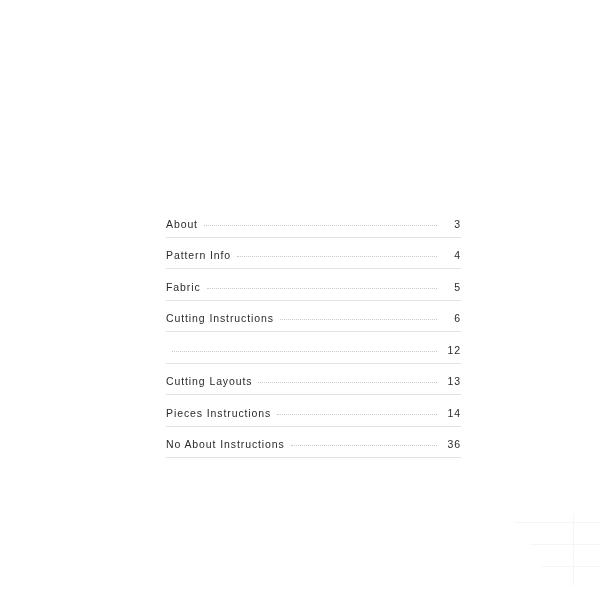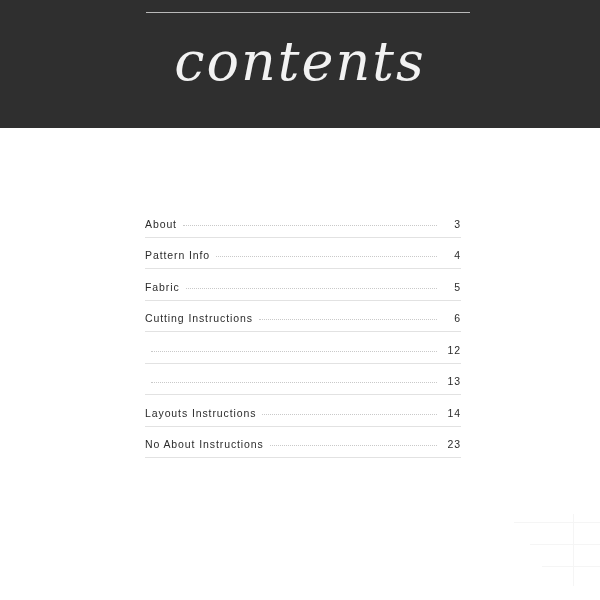--- a/index.html
+++ b/index.html
@@ -64,20 +64,21 @@
     left: 145px;
     width: 316px;
   }
 
   .toc-row {
     display: flex;
     align-items: flex-end;
     height: 30.5px;
     border-bottom: 1px solid #e2e2e2;
     position: relative;
+    margin-left: 21px;
   }
 
   .toc-label {
     font-size: 10.5px;
     color: #2b2b2b;
     letter-spacing: 0.9px;
     padding-bottom: 7px;
     white-space: nowrap;
   }
 
@@ -115,24 +116,20 @@
   .art-1 { top: 8px;  right: 0;  width: 86px; height: 1px; }
   .art-2 { top: 30px; right: 0;  width: 70px; height: 1px; }
   .art-3 { top: 52px; right: 0;  width: 58px; height: 1px; }
   .art-4 { top: 0;    right: 26px; width: 1px; height: 72px; }
 </style>
 </head>
 <body>
 
 <div class="page">
 
-  <div class="header-band">
-    <div class="header-rule"></div>
-    <div class="header-title">contents</div>
-  </div>
 
   <div class="toc">
 
     <div class="toc-row">
       <span class="toc-label">About</span>
       <span class="toc-dots"></span>
       <span class="toc-page">3</span>
     </div>
 
     <div class="toc-row">
@@ -152,34 +149,35 @@
       <span class="toc-dots"></span>
       <span class="toc-page">6</span>
     </div>
 
     <div class="toc-row">
       <span class="toc-dots"></span>
       <span class="toc-page">12</span>
     </div>
 
     <div class="toc-row">
+      <span class="toc-label">Cutting Layouts</span>
       <span class="toc-dots"></span>
       <span class="toc-page">13</span>
     </div>
 
     <div class="toc-row">
-      <span class="toc-label">Layouts Instructions</span>
+      <span class="toc-label">Pieces Instructions</span>
       <span class="toc-dots"></span>
       <span class="toc-page">14</span>
     </div>
 
     <div class="toc-row">
       <span class="toc-label">No About Instructions</span>
       <span class="toc-dots"></span>
-      <span class="toc-page">23</span>
+      <span class="toc-page">36</span>
     </div>
 
   </div>
 
   <div class="page-artifact">
     <div class="ln art-1"></div>
     <div class="ln art-2"></div>
     <div class="ln art-3"></div>
     <div class="ln art-4"></div>
   </div>

